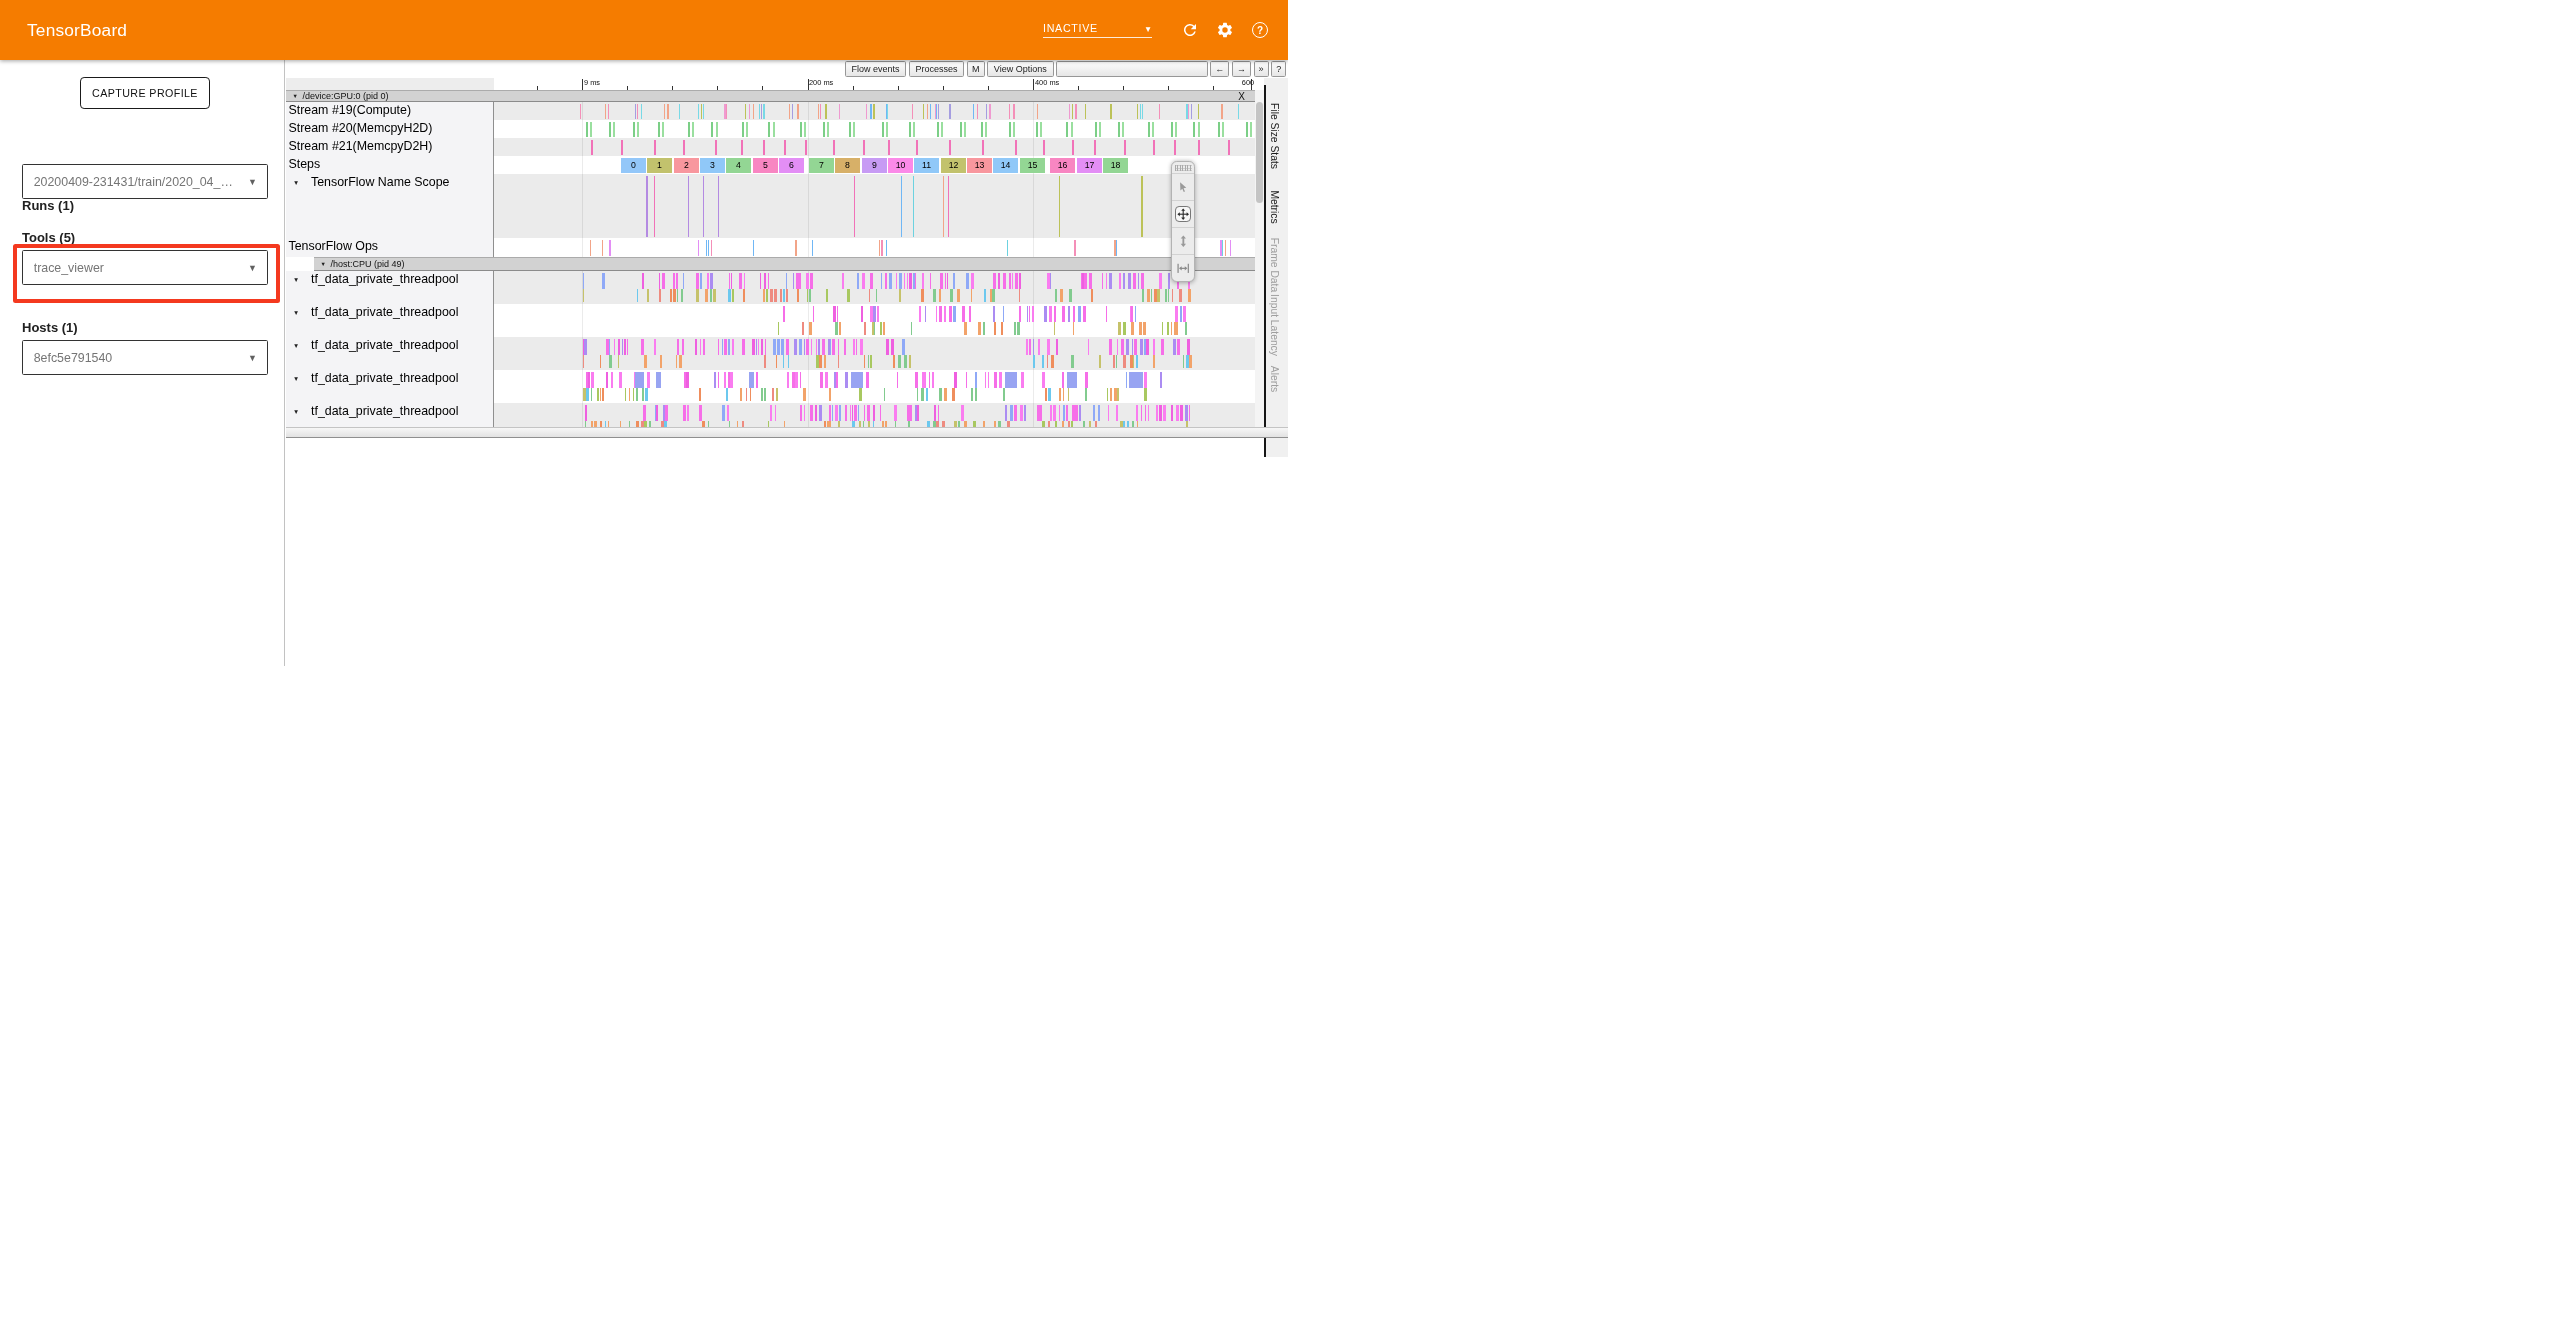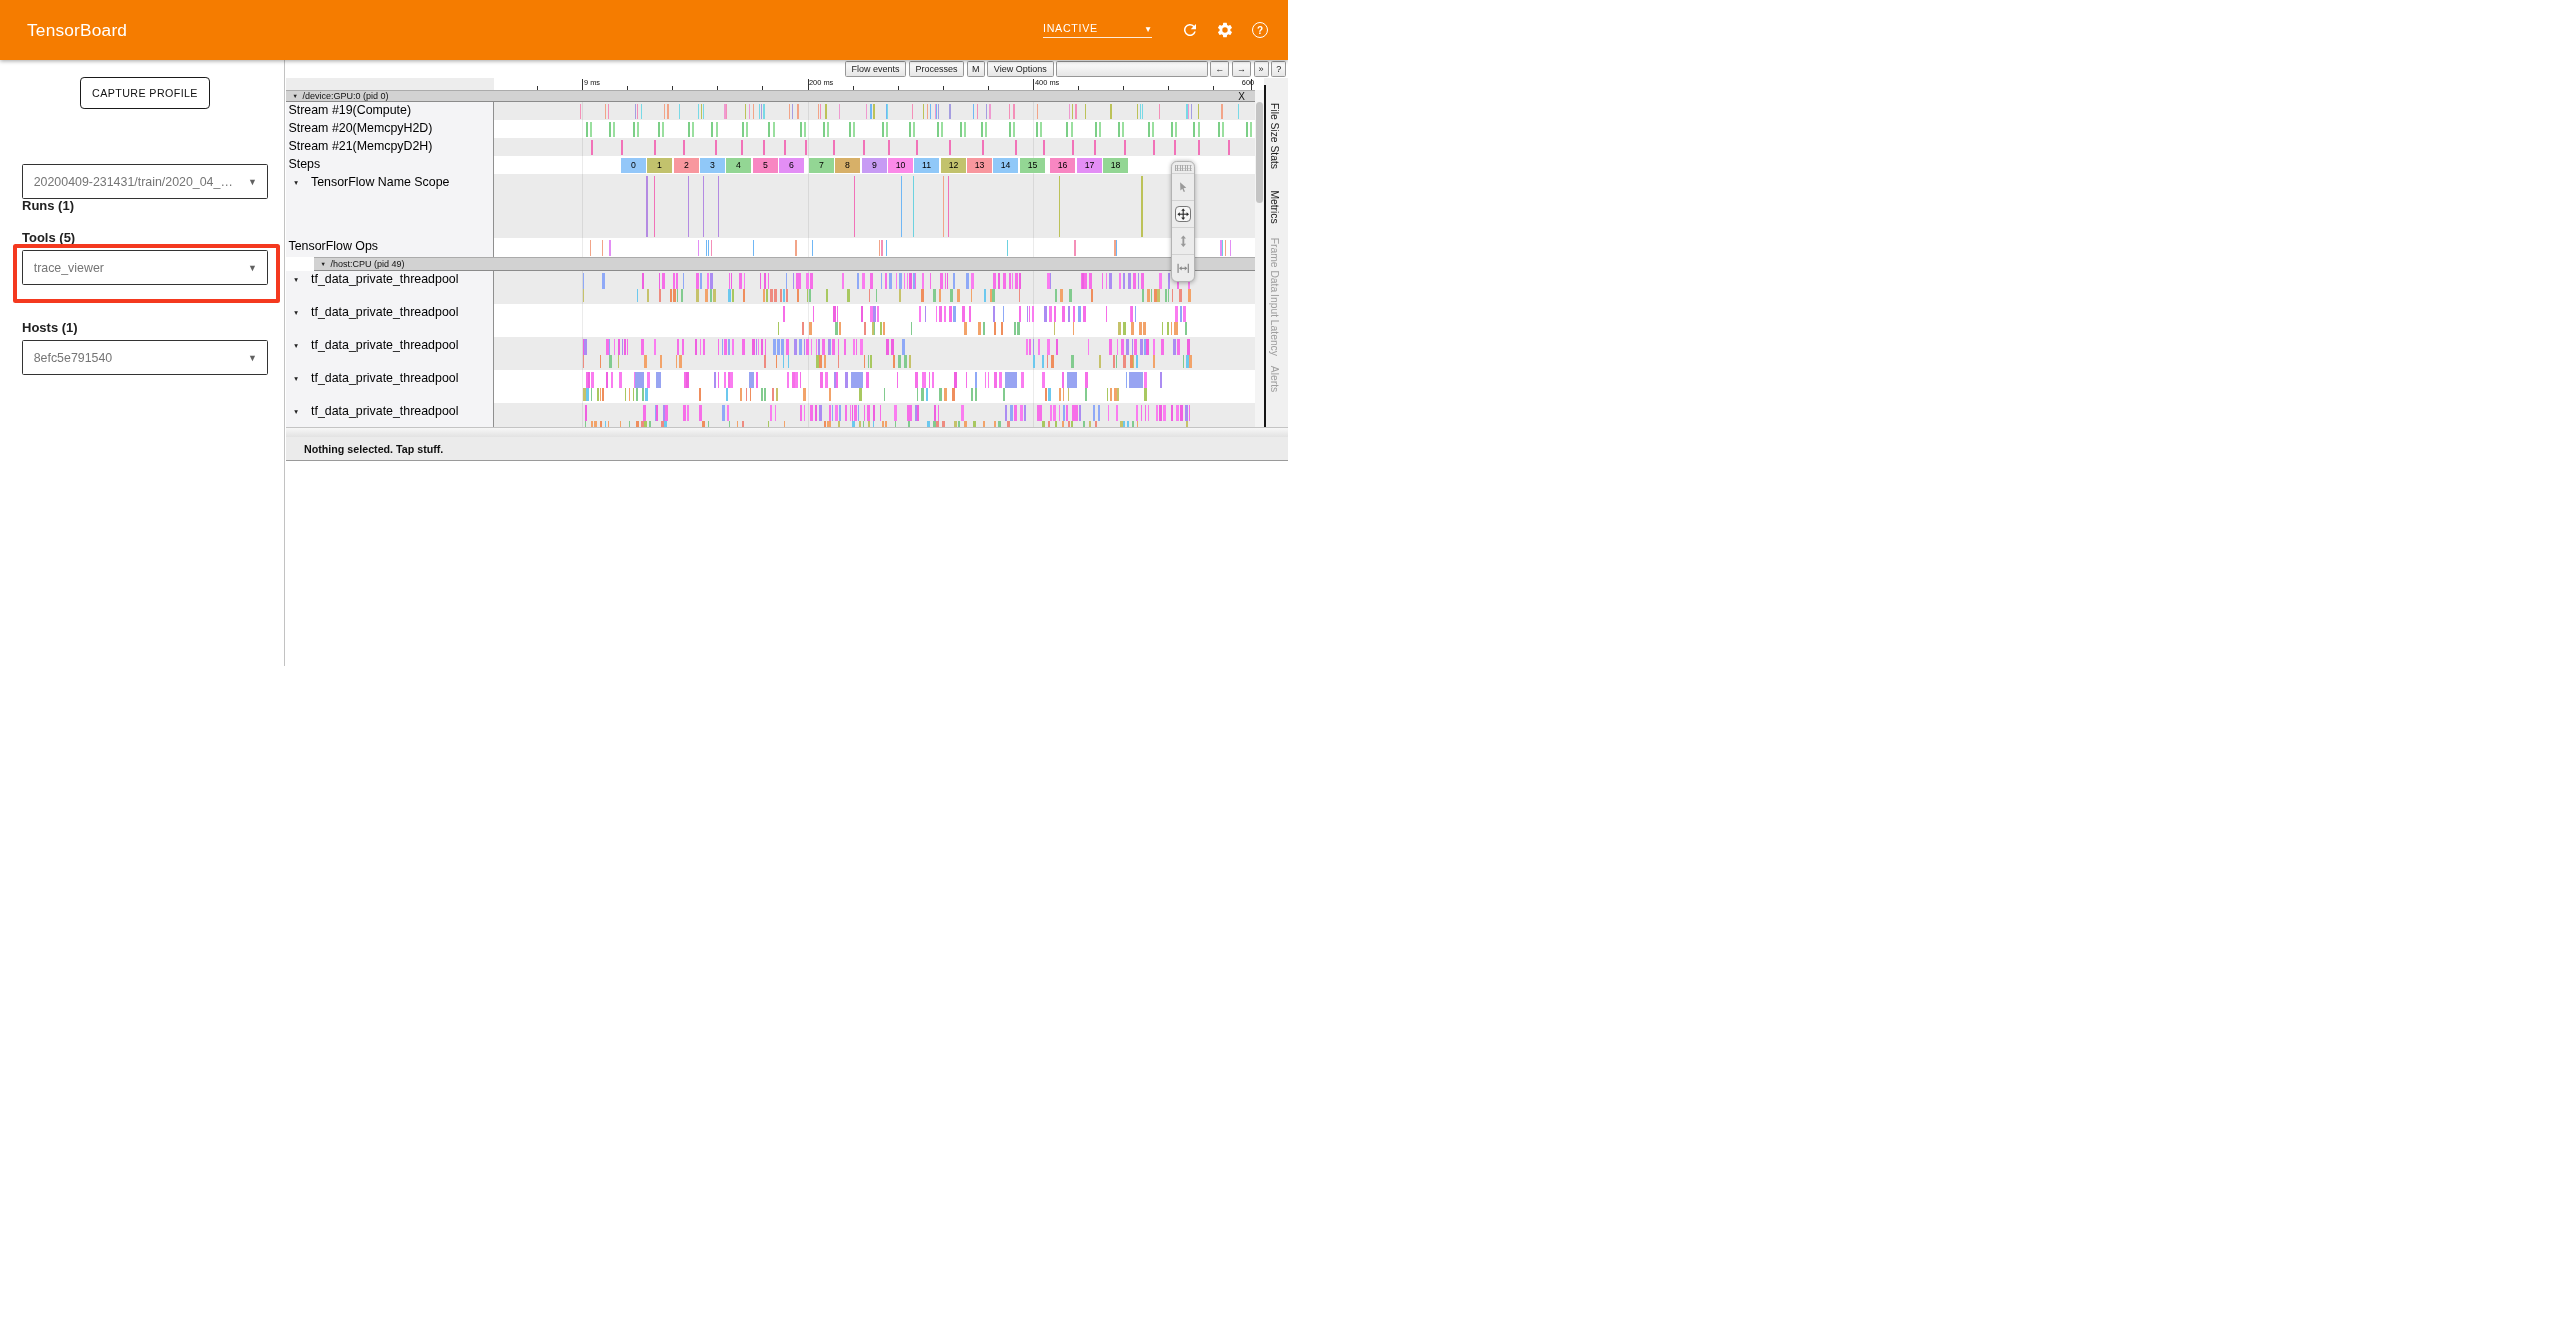--- a/index.html
+++ b/index.html
@@ -1103,19 +1103,16 @@
               <rect x="13.9" y="1" width="1.6" height="12"></rect>
             <path d="M2.5 7 L6 4.2 V9.8 Z"></path>
               <path d="M13.5 7 L10 9.8 V4.2 Z"></path>
             <rect x="4.5" y="6.2" width="7" height="1.6"></rect>
           </g>
         </svg>
       </div>
     </div>
 
     <div class="splitter"></div>
-    <div class="detail-head">
-      <span class="msg">Nothing selected. Tap stuff.</span>
-    </div>
     <div class="detail-body"></div>
   </div>
 </div>
 
 
 </body></html>

